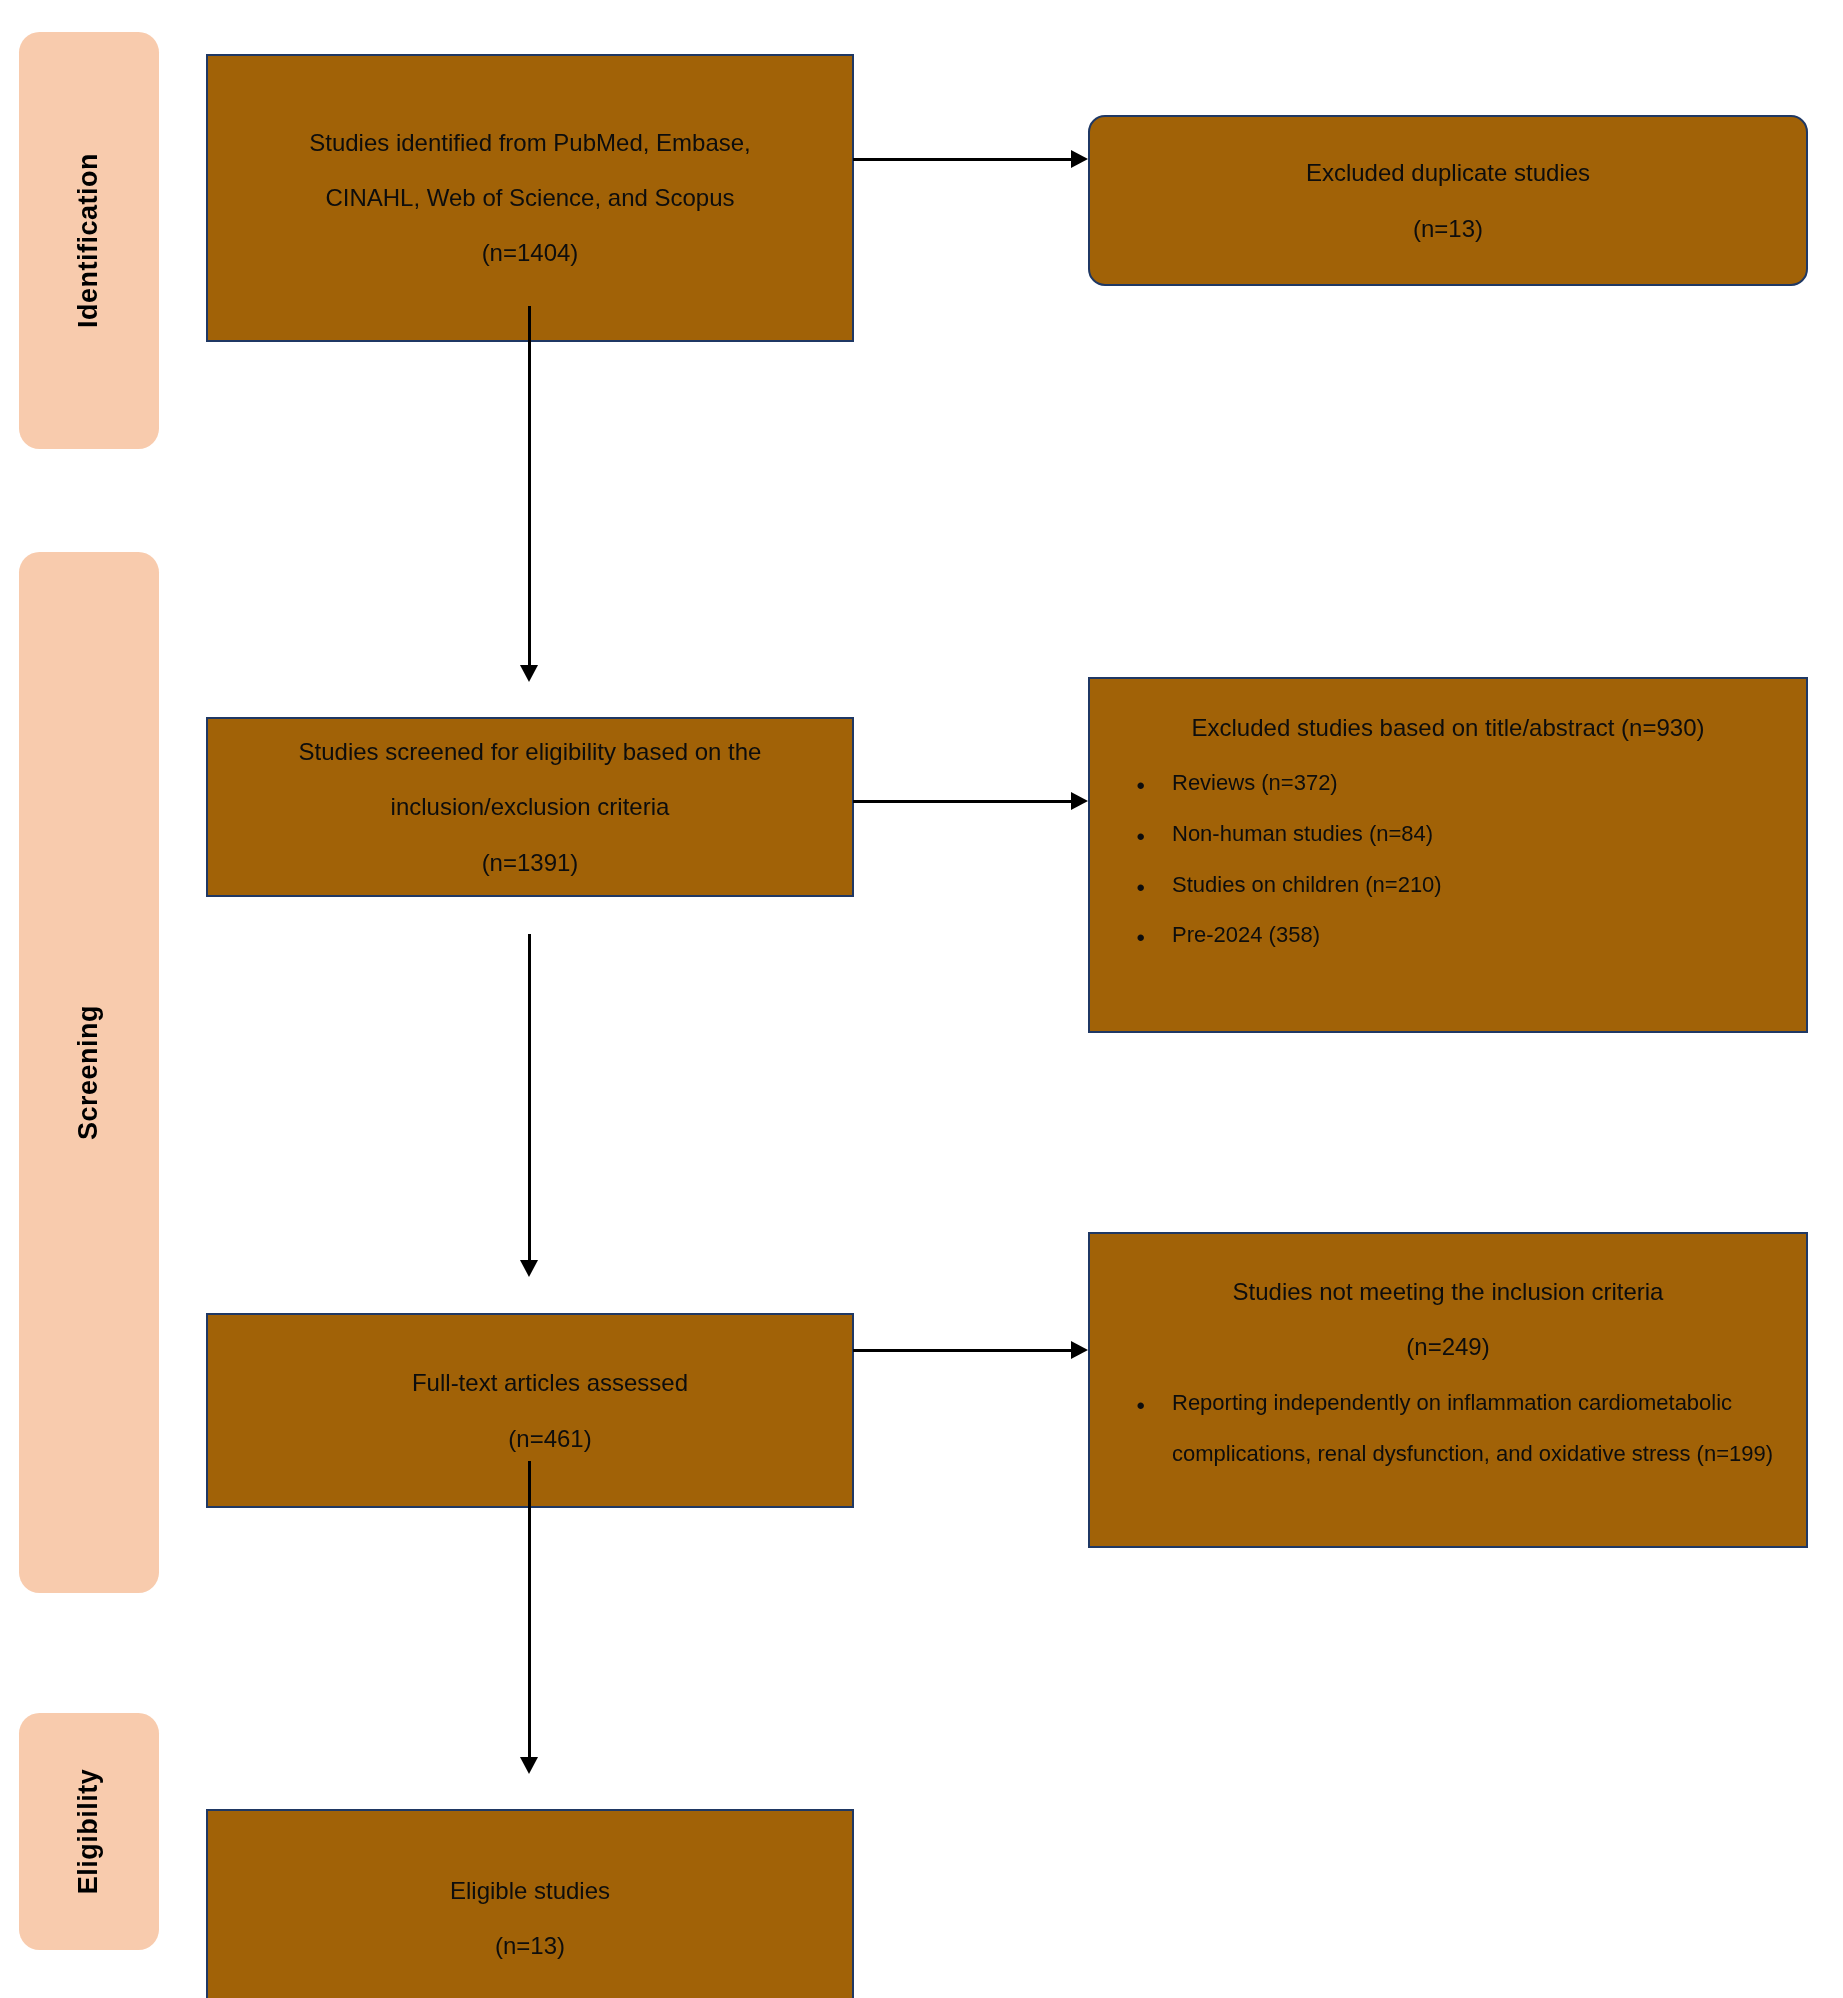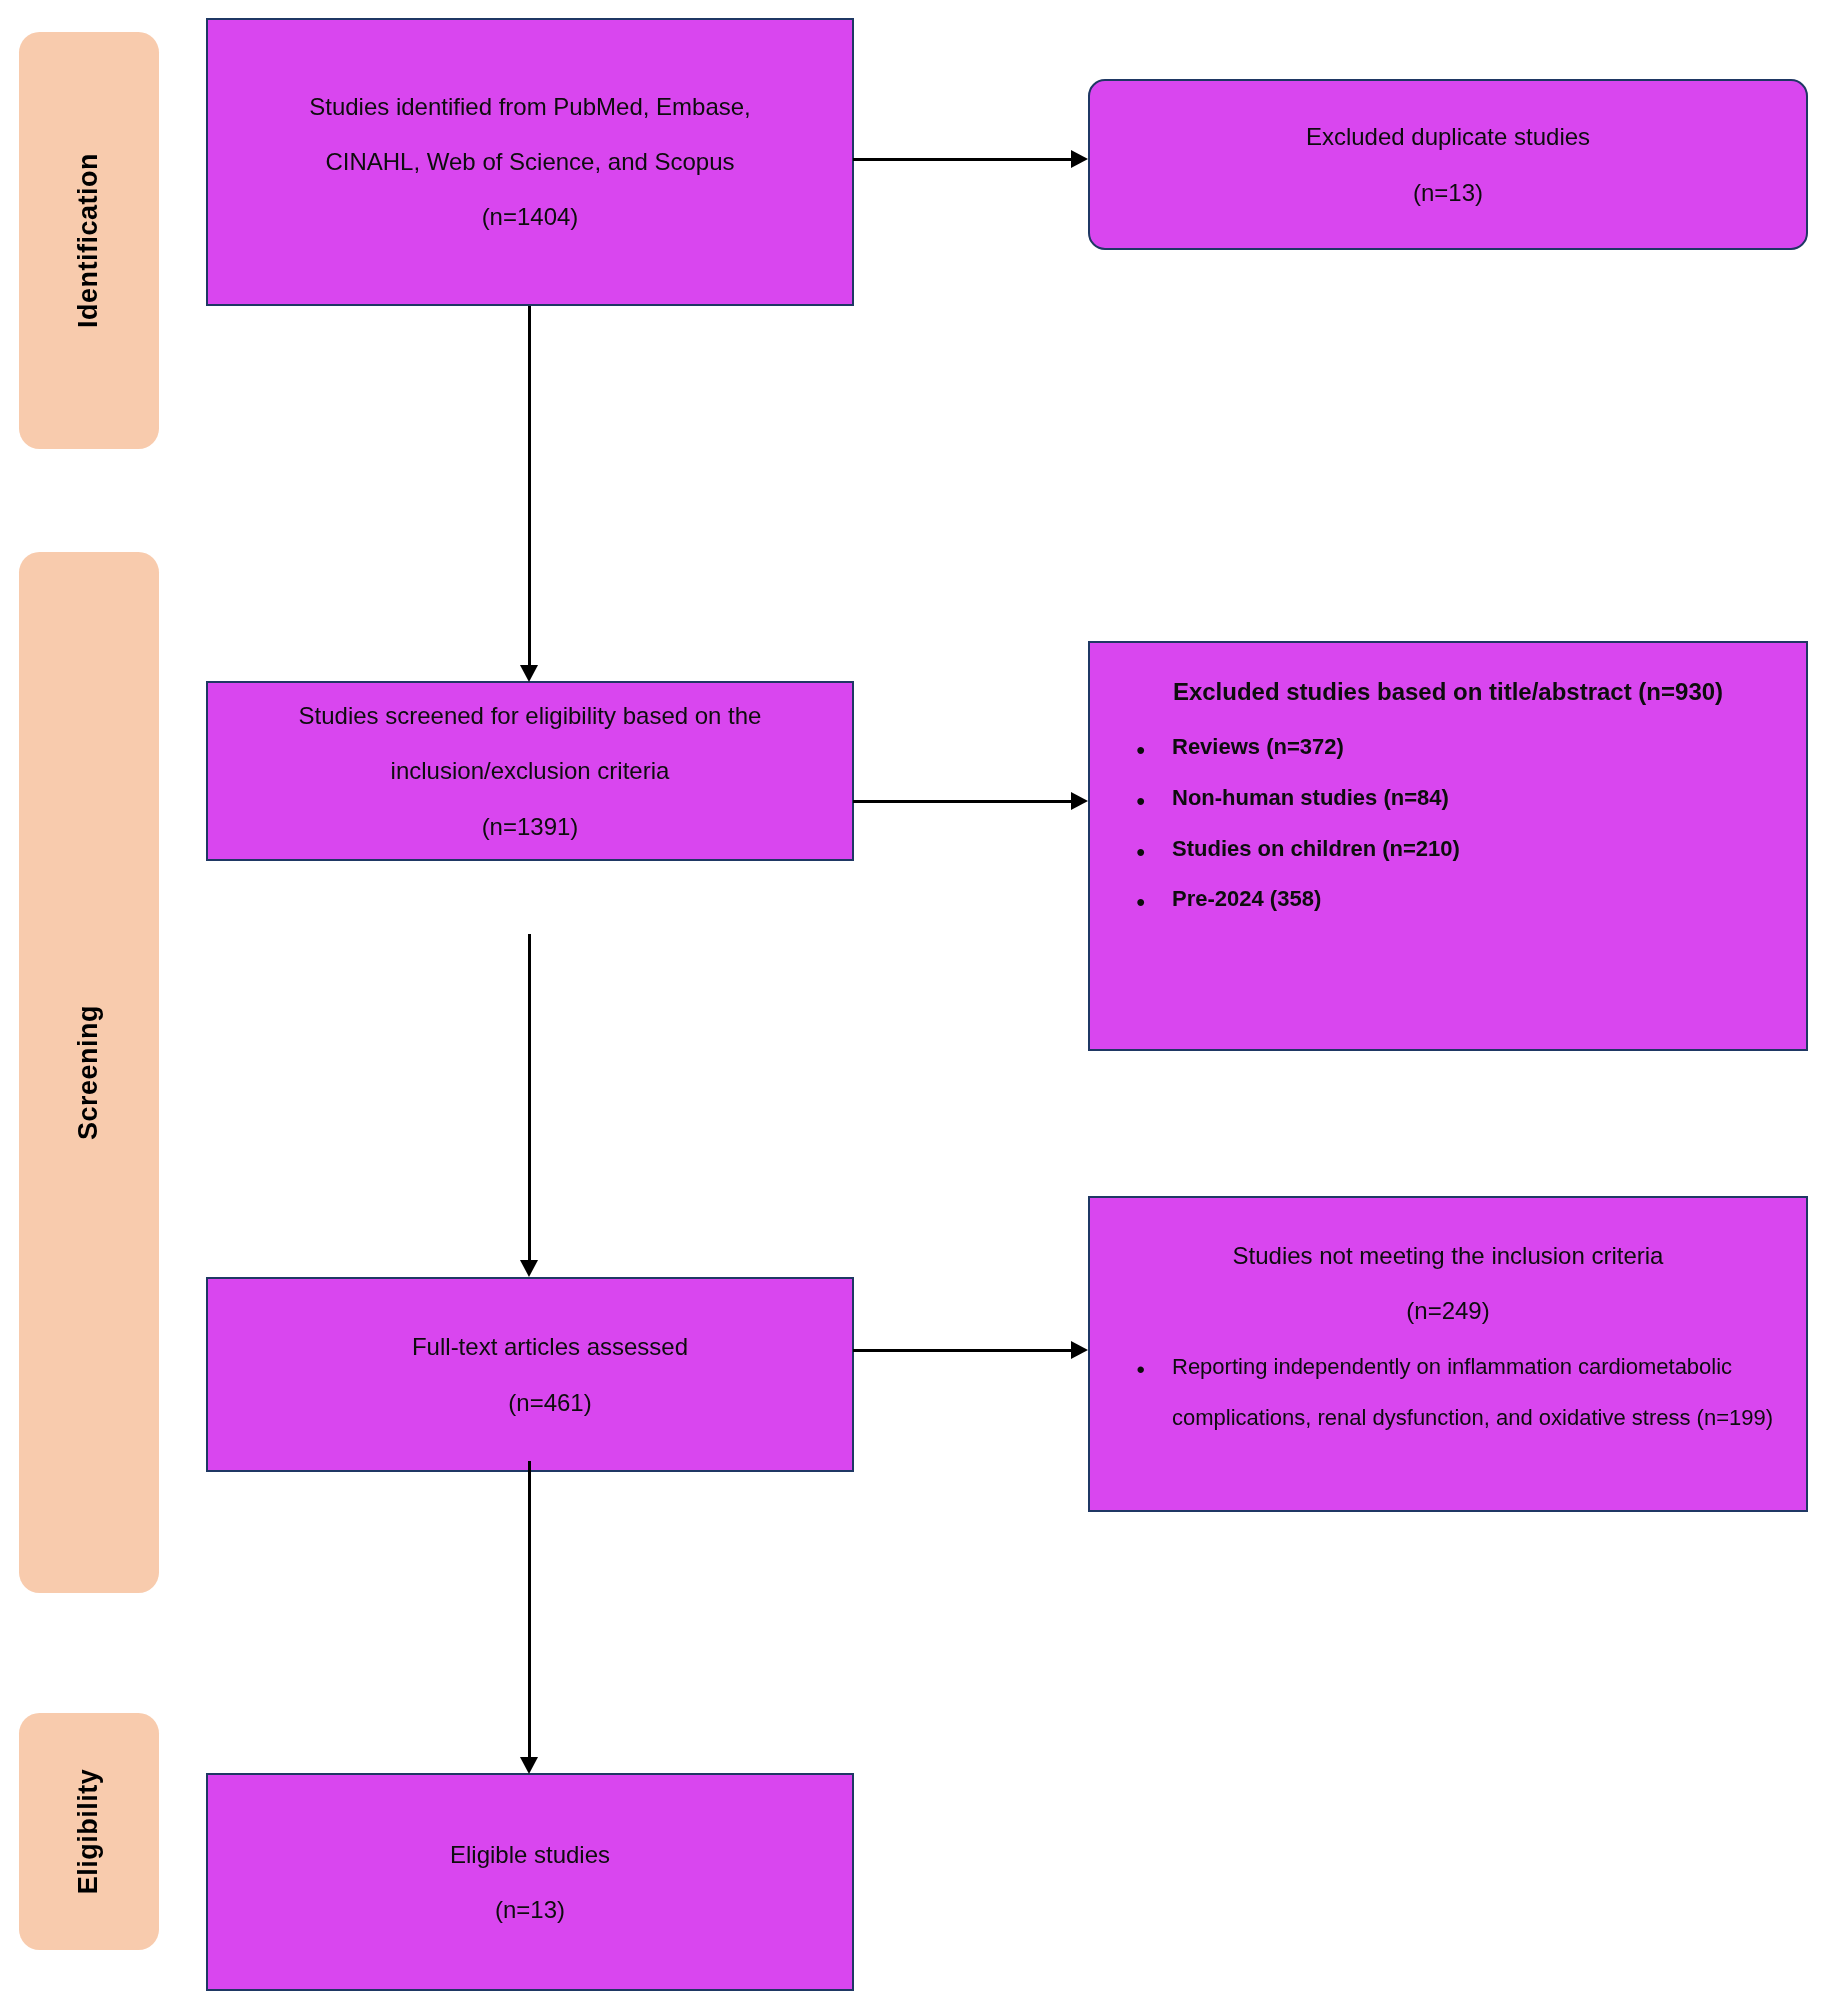--- a/index.html
+++ b/index.html
@@ -26,26 +26,26 @@
   }
   .stage .stage-label{
     transform:rotate(-90deg);
     white-space:nowrap;
     font-size:27px;font-weight:bold;color:#000;
     letter-spacing:0.5px;
   }
   
   .fbox{
     position:absolute;
-    background:#d946ef;
+    background:#a16207;
     border:2.8px solid var(--box-border);
     box-sizing:border-box;
     display:flex;flex-direction:column;justify-content:center;
     text-align:center;
-    font-size:24px;line-height:2.3;
+    font-size:24px;line-height:2.3;margin-top:36px;
   }
   .fbox.main{left:206px;width:648px;}
   .fbox.side{left:1088px;width:720px;}
   .fbox .line{padding:0 18.6px;}
   .fbox.top-align{justify-content:flex-start;}
   .bullets{
     list-style:none;margin:3.7px 0 0 0;padding:0 28px 0 39px;
     text-align:left;font-size:22px;line-height:2.3;
   }
   .bullets li{position:relative;padding-left:43px;}
@@ -111,21 +111,21 @@
   <div class="fbox main" style="top:1773px;height:218px;">
     <div class="line">Eligible studies</div>
     <div class="line">(n=13)</div>
   </div>
 
   <div class="fbox side" style="top:79px;height:171px;border-radius:17px;">
     <div class="line">Excluded duplicate studies</div>
     <div class="line">(n=13)</div>
   </div>
 
-  <div class="fbox side top-align" style="top:641px;height:410px;padding-top:20.5px;font-weight:bold;">
+  <div class="fbox side top-align" style="top:641px;height:356px;padding-top:20.5px;">
     <div class="line">Excluded studies based on title/abstract (n=930)</div>
     <ul class="bullets">
       <li><span>Reviews (n=372)</span></li>
       <li><span>Non-human studies (n=84)</span></li>
       <li><span>Studies on children (n=210)</span></li>
       <li><span>Pre-2024 (358)</span></li>
     </ul>
   </div>
 
   <div class="fbox side top-align" style="top:1196px;height:316px;padding-top:30px;">

